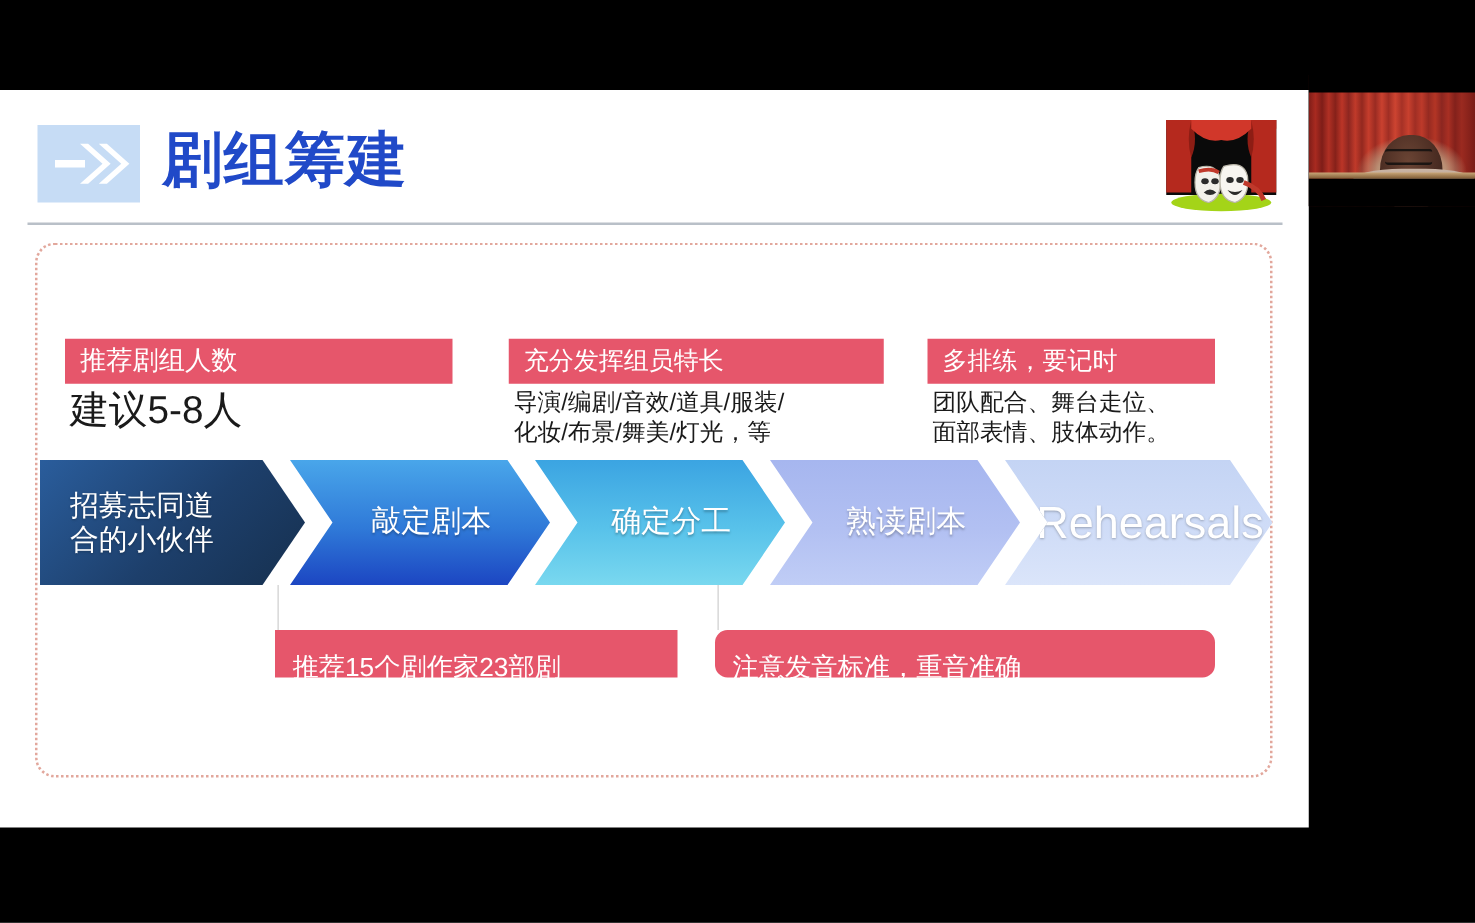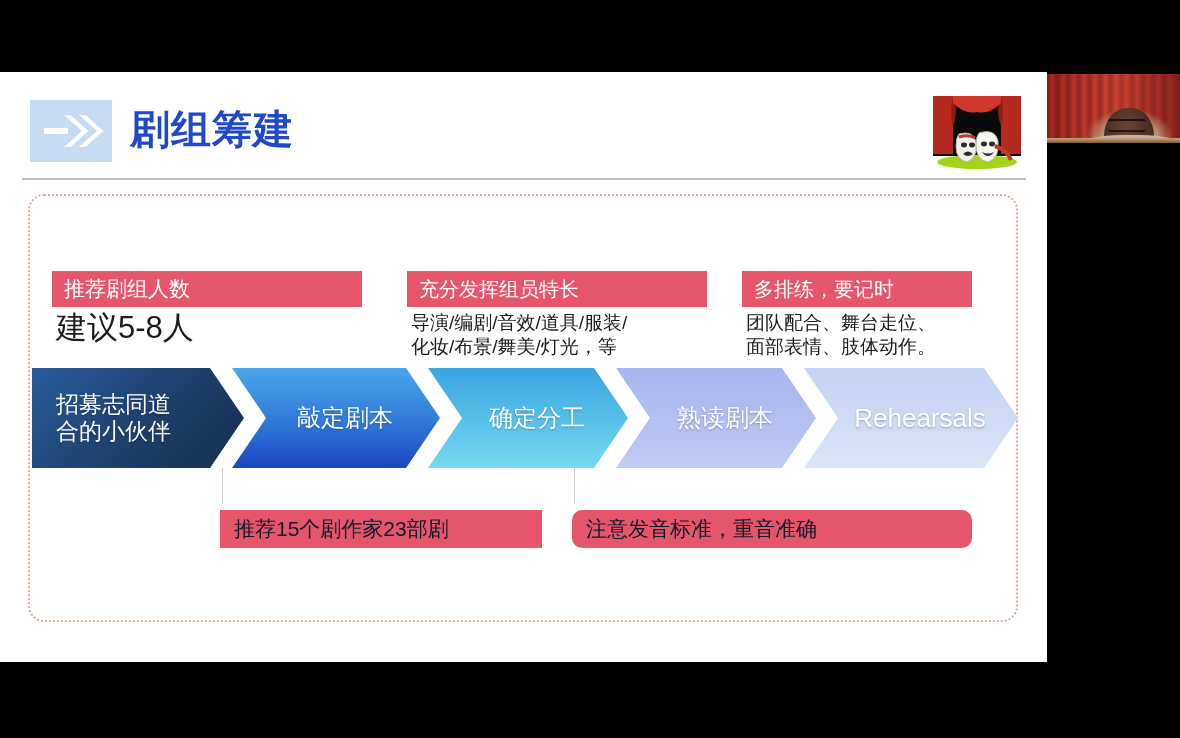--- a/index.html
+++ b/index.html
@@ -47,21 +47,21 @@
     top: 2px;
     width: 82px;
     height: 62px;
     background: #c6dcf5;
   }
   #arrow-badge svg { display: block; }
   #slide-title {
     position: absolute;
     left: 100px;
     top: 0px;
-    font-size: 40px;
+    font-size: 48px;
     font-weight: bold;
     color: #2049c8;
     letter-spacing: 1px;
     line-height: 62px;
     white-space: nowrap;
   }
 
   #title-rule {
     position: absolute;
     left: 22px;
@@ -178,37 +178,36 @@
   #chev-3 .chev-label { padding-left: 18px; }
   #chev-4 {
     left: 584px; width: 200px;
     background: linear-gradient(180deg, #a6b6ef 0%, #b2c0f2 55%, #c0cdf6 100%);
     font-size: 24px;
   }
   #chev-4 .chev-label { padding-left: 18px; }
   #chev-5 {
     left: 772px; width: 214px;
     background: linear-gradient(180deg, #c4d4f4 0%, #cfdcf7 55%, #dbe5fa 100%);
-    font-size: 26px;
+    font-size: 36px;
   }
   #chev-5 .chev-label { padding-left: 18px; }
 
   
   .bottom-banner {
     position: absolute;
     top: 432px;
     background: #e6566b;
-    color: #0f172a;
+    color: #ffffff;
     font-size: 21px;
     line-height: 38px;
     height: 38px;
-    padding: 0 14px;
+    padding: 12px 14px;
     white-space: nowrap;
     box-sizing: border-box;
-    margin-top: 6px;
   }
   #banner-1 { left: 220px; width: 322px; }
   #banner-2 { left: 572px; width: 400px; border-radius: 10px; }
 
   
   .tick {
     position: absolute;
     width: 1px;
     background: #cfcfcf;
   }

